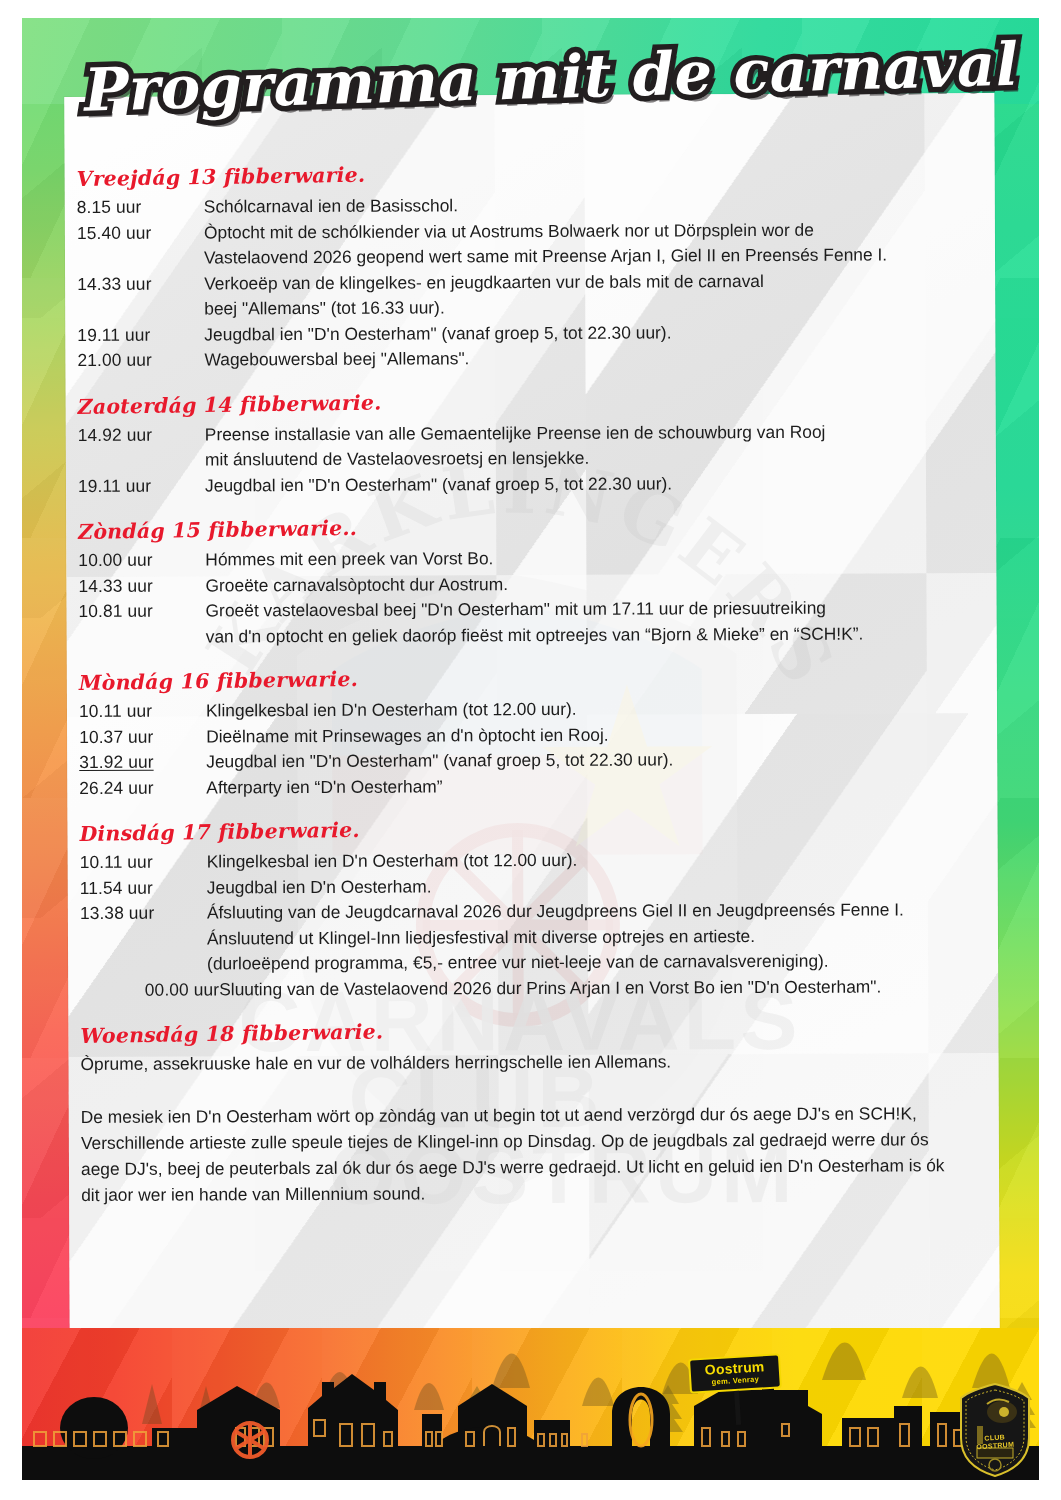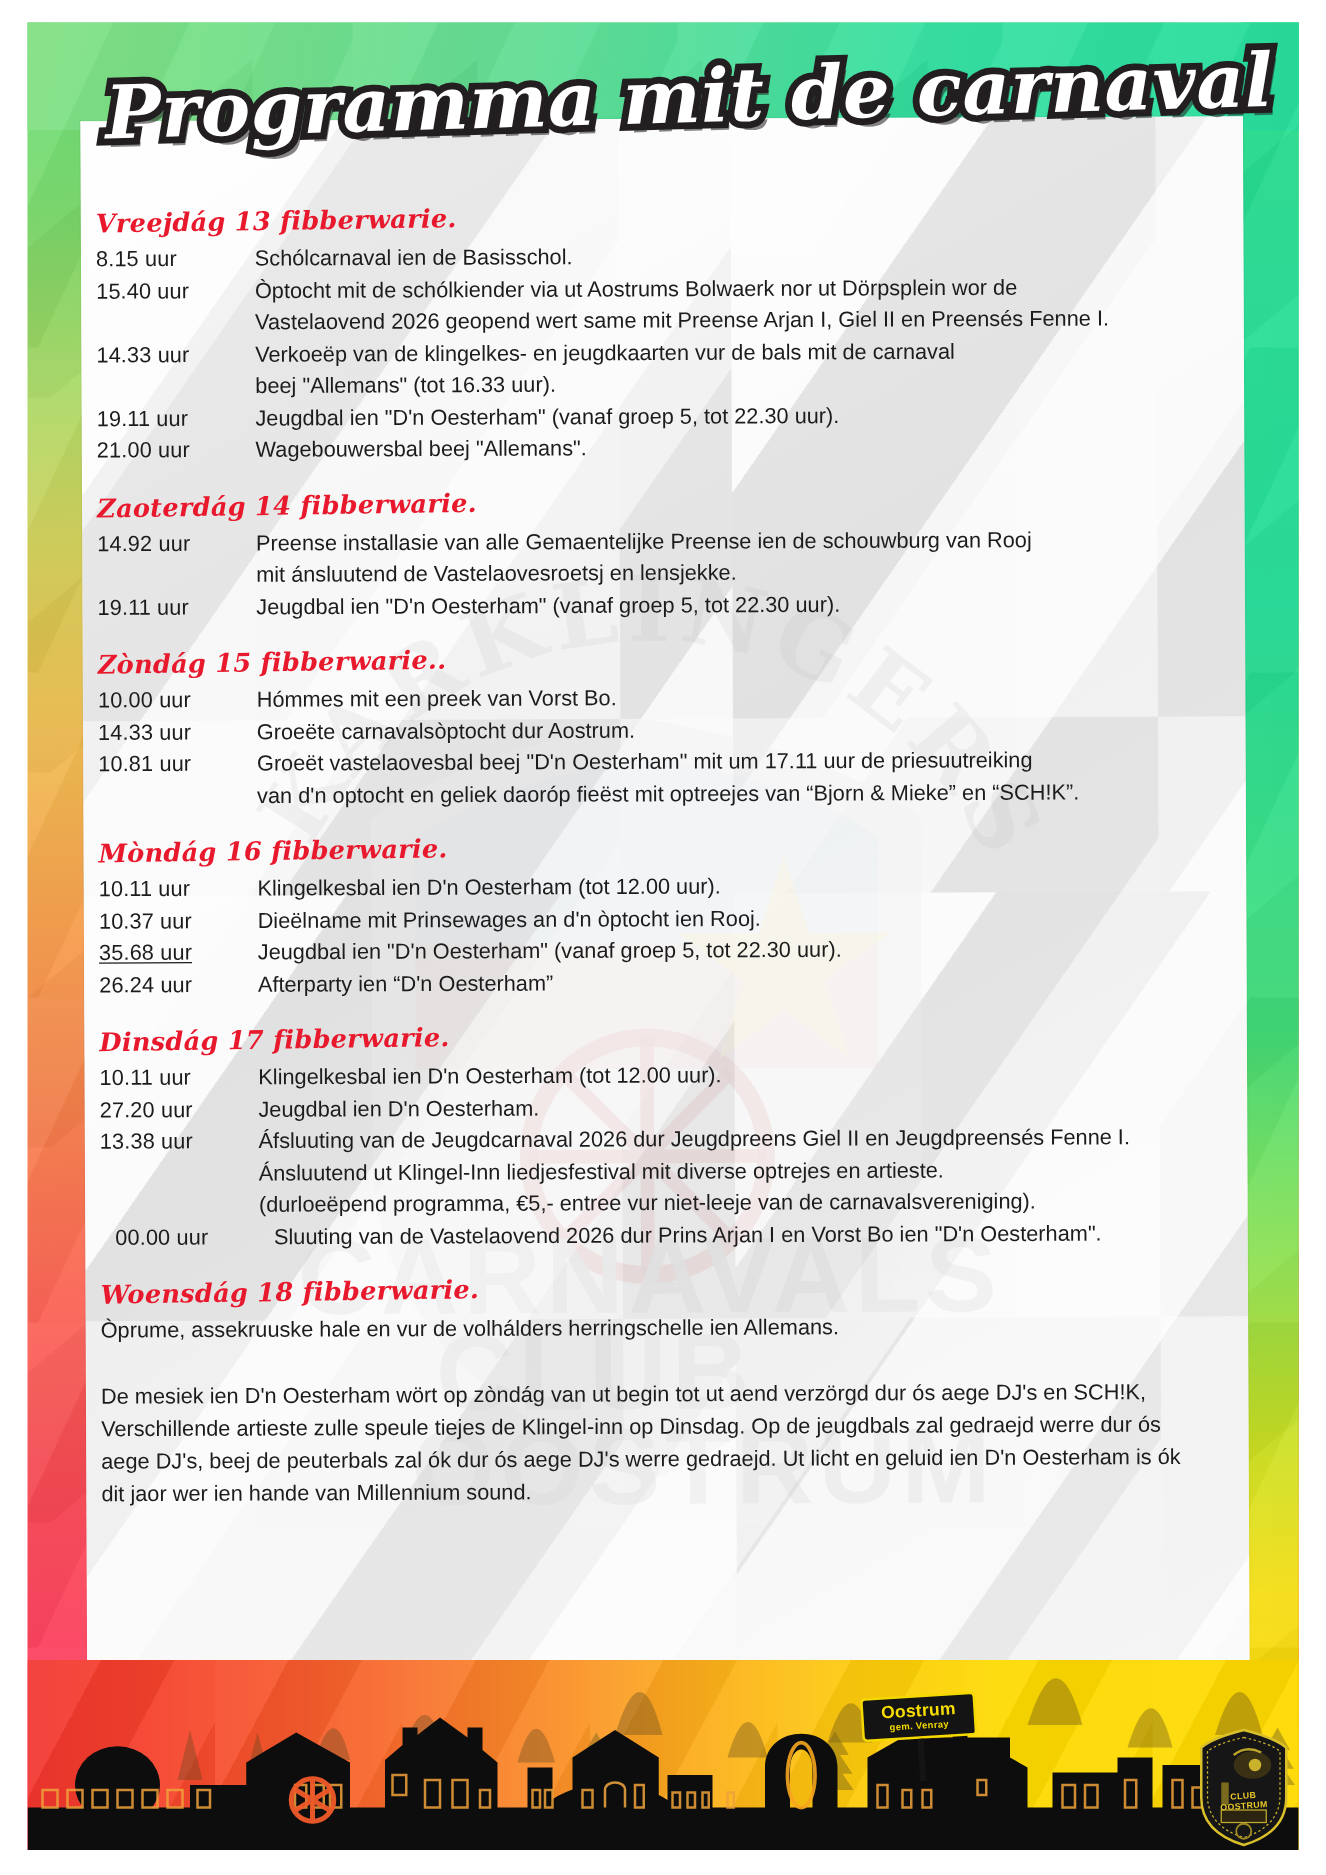--- a/index.html
+++ b/index.html
@@ -175,21 +175,21 @@
     font-size: 17.4px;
     line-height: 25.5px;
     color: #1c1c1c;
   }
   .time {
     flex: 0 0 127px;
     white-space: nowrap;
     letter-spacing: .1px;
   }
   .time.underlined { text-decoration: underline; text-underline-offset: 2px; }
-  .time.indented { padding-left: 12px; }
+  .time.indented { padding-left: 12px; text-align: right; }
   .desc { flex: 1 1 auto; }
   .cont .time { visibility: hidden; }
   .plain-line {
     font-size: 17.4px;
     line-height: 25.5px;
     color: #1c1c1c;
     margin-top: 1px;
   }
   .closing {
     margin-top: 26px;
@@ -405,36 +405,36 @@
           <div class="day-heading">Mòndág 16 fibberwarie.</div>
           <div class="row">
             <div class="time">10.11 uur</div>
             <div class="desc">Klingelkesbal ien D'n Oesterham (tot 12.00 uur).</div>
           </div>
           <div class="row">
             <div class="time">10.37 uur</div>
             <div class="desc">Dieëlname mit Prinsewages an d'n òptocht ien Rooj.</div>
           </div>
           <div class="row">
-            <div class="time underlined">35.68 uur</div>
+            <div class="time underlined">31.92 uur</div>
             <div class="desc">Jeugdbal ien "D'n Oesterham" (vanaf groep 5, tot 22.30 uur).</div>
           </div>
           <div class="row">
             <div class="time">26.24 uur</div>
             <div class="desc">Afterparty ien “D'n Oesterham”</div>
           </div>
         </div>
         <div class="day-block">
           <div class="day-heading">Dinsdág 17 fibberwarie.</div>
           <div class="row">
             <div class="time">10.11 uur</div>
             <div class="desc">Klingelkesbal ien D'n Oesterham (tot 12.00 uur).</div>
           </div>
           <div class="row">
-            <div class="time">27.20 uur</div>
+            <div class="time">11.54 uur</div>
             <div class="desc">Jeugdbal ien D'n Oesterham.</div>
           </div>
           <div class="row">
             <div class="time">13.38 uur</div>
             <div class="desc">Áfsluuting van de Jeugdcarnaval 2026 dur Jeugdpreens Giel II en Jeugdpreensés Fenne I.</div>
           </div>
           <div class="row cont">
             <div class="time">16.33 uur</div>
             <div class="desc">Ánsluutend ut Klingel-Inn liedjesfestival mit diverse optrejes en artieste.</div>
           </div>

